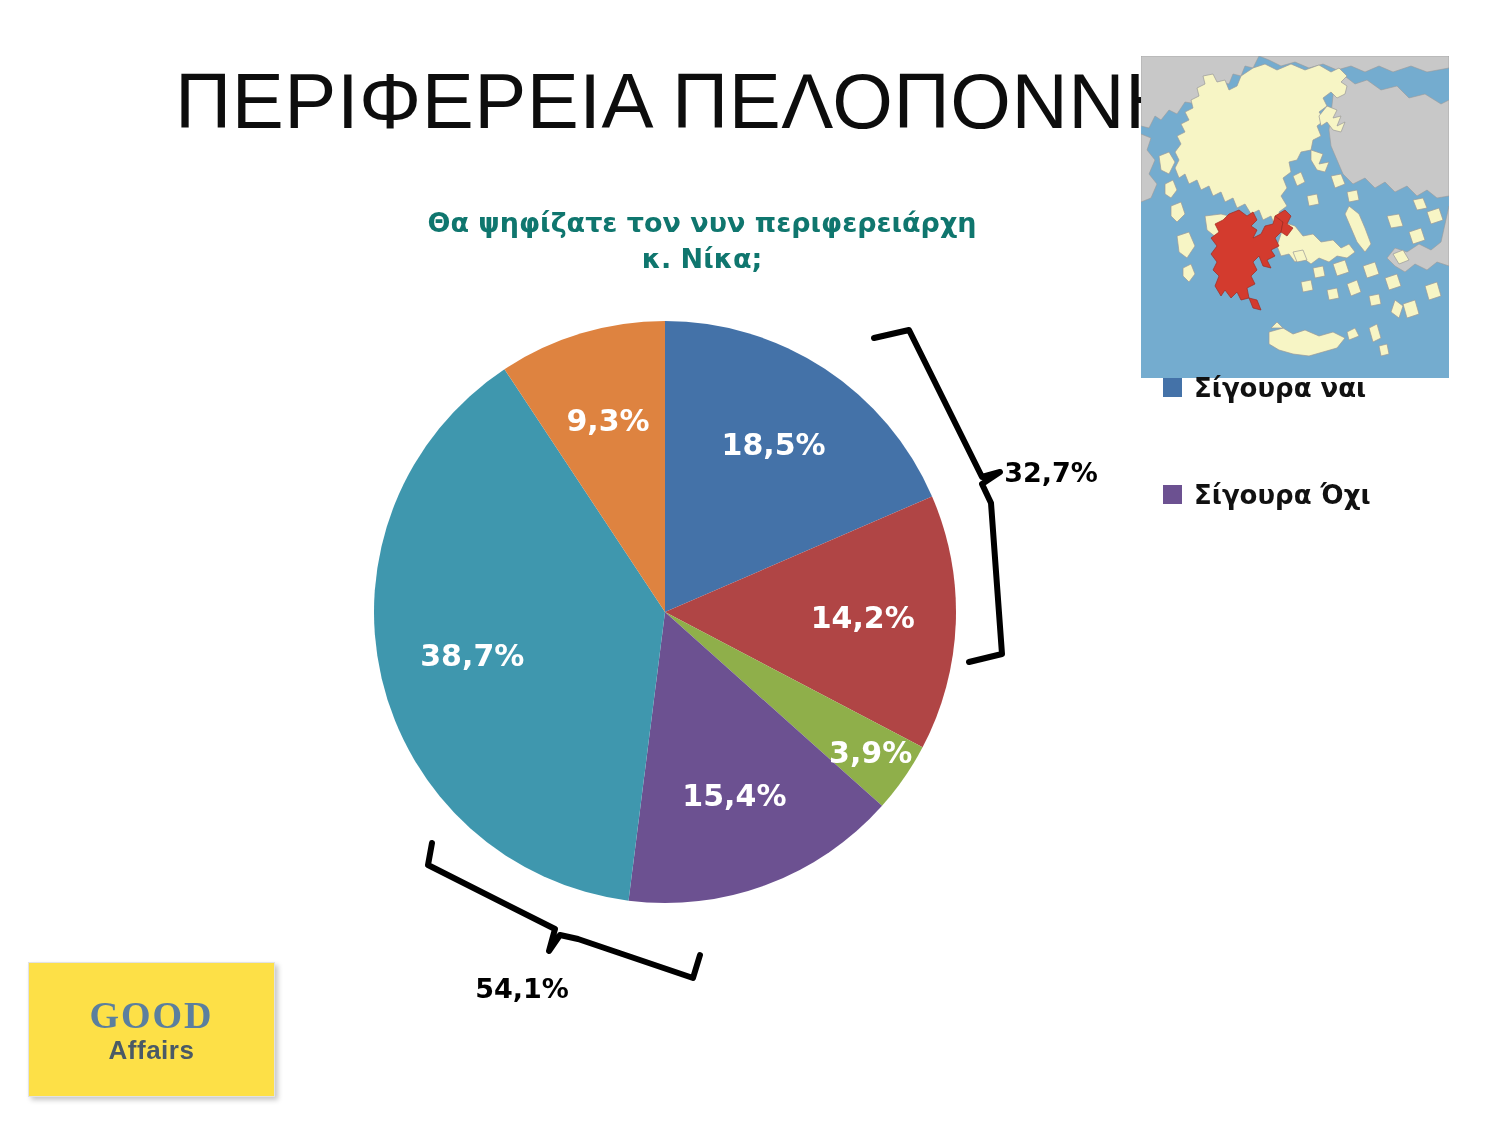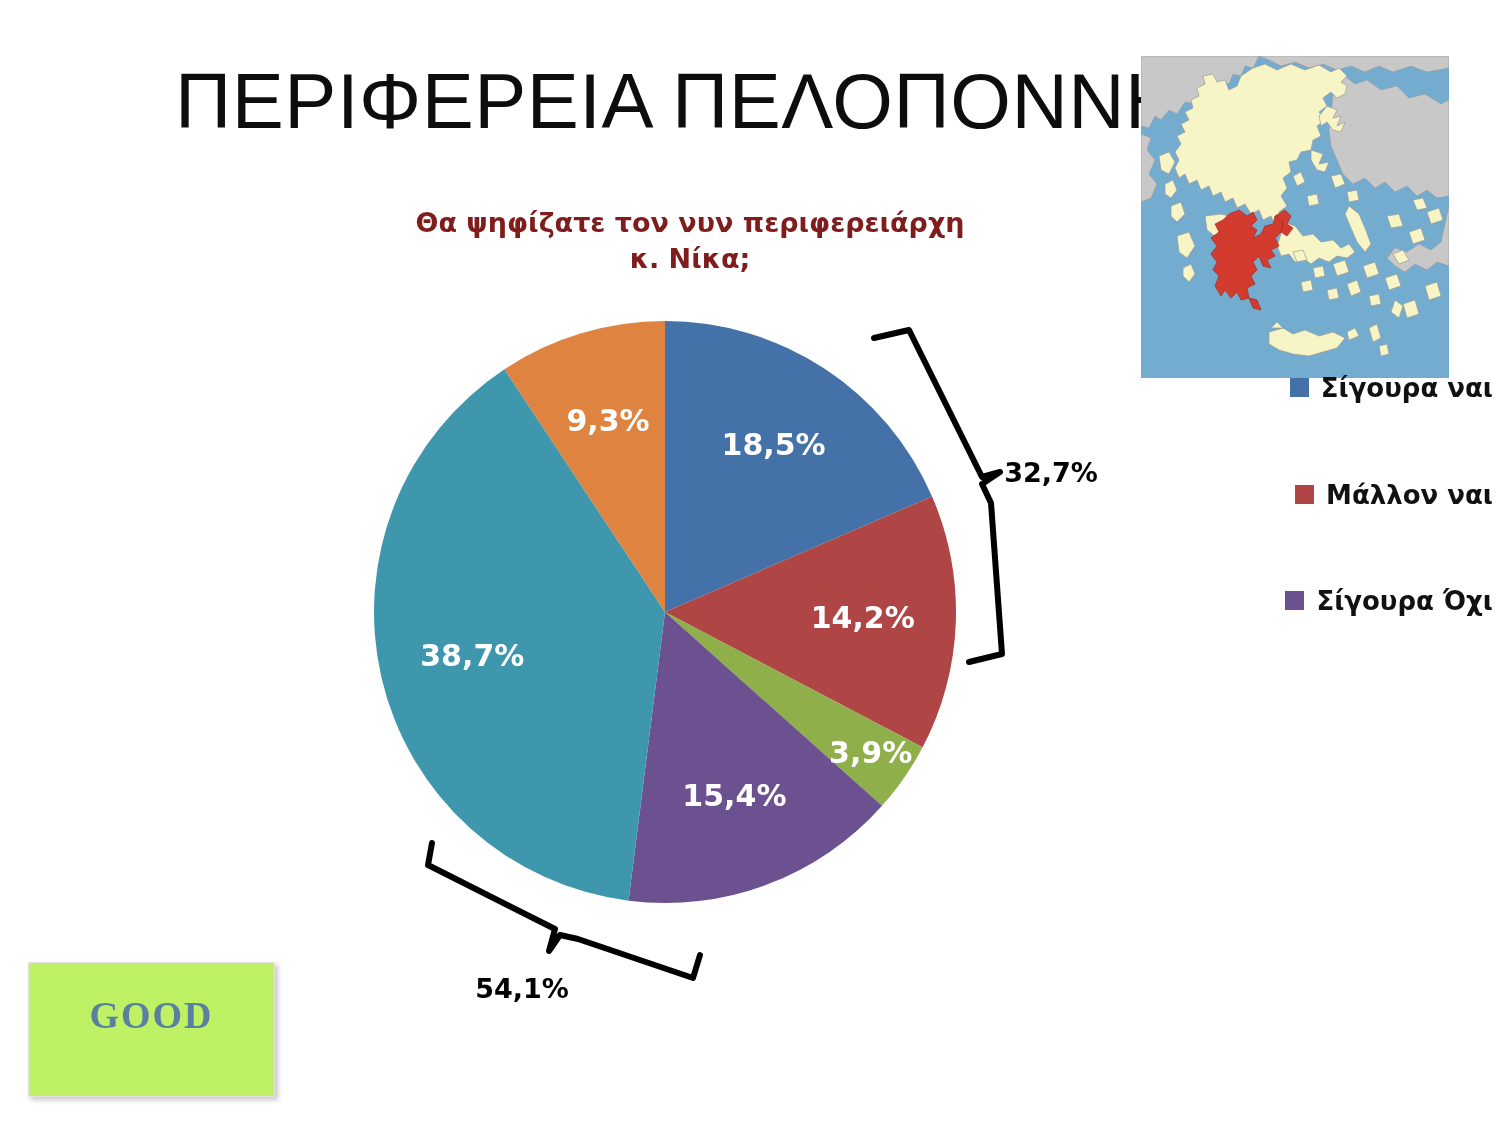--- a/index.html
+++ b/index.html
@@ -27,29 +27,29 @@
     font-weight: 300;
     letter-spacing: 0.5px;
     line-height: 1.0;
     color: #0d0d0d;
     white-space: nowrap;
   }
 
   
   #chart-subtitle {
     position: absolute;
-    left: 400px;
+    left: 412px;
     top: 205px;
     width: 580px;
     text-align: center;
     font-family: "DejaVu Sans", sans-serif;
     font-size: 27px;
     font-weight: bold;
     line-height: 1.35;
-    color: #7f1d1d;
+    color: #0f766e;
   }
 
   
   #pie-wrap {
     position: absolute;
     left: 0px;
     top: 0px;
     width: 1469px;
     height: 1125px;
     pointer-events: none;
@@ -96,21 +96,20 @@
   #legend {
     position: absolute;
     left: 1163px;
     top: 372px;
     width: 330px;
   }
   .legend-item {
     display: flex;
     align-items: flex-start;
     margin-bottom: 74px;
-    justify-content: flex-end;
   }
   .legend-swatch {
     width: 19px;
     height: 19px;
     flex: 0 0 19px;
     margin-top: 6px;
     margin-right: 12px;
   }
   .legend-label {
     font-family: "DejaVu Sans", sans-serif;
@@ -120,21 +119,21 @@
     color: #111111;
   }
 
   
   #logo-box {
     position: absolute;
     left: 28px;
     top: 962px;
     width: 245px;
     height: 133px;
-    background: #bef264;
+    background: #fde047;
     border: 1px solid #e2e2e2;
     box-shadow: 3px 3px 5px rgba(0,0,0,0.22);
     overflow: hidden;
   }
   #logo-inner {
     position: absolute;
     left: 0; top: 0;
     width: 245px; height: 133px;
   }
   #logo-good {
@@ -315,31 +314,28 @@
     <path fill="#d33b2e" stroke="#a02a20" stroke-width="0.7" d="M108,242 L116,244 L120,254 L112,252 Z"></path>
   </svg>
 </div>
 
 <div id="legend">
   <div class="legend-item">
     <span class="legend-swatch" style="background: rgb(68, 114, 168);"></span>
     <span class="legend-label">Σίγουρα ναι</span>
   </div>
   <div class="legend-item">
-    <span class="legend-swatch" style="background: rgb(176, 69, 69);"></span>
-    <span class="legend-label">Μάλλον ναι</span>
-  </div>
-  <div class="legend-item">
     <span class="legend-swatch" style="background: rgb(108, 81, 145);"></span>
     <span class="legend-label">Σίγουρα Όχι</span>
   </div>
 </div>
 
 <div id="logo-box">
   <div id="logo-inner">
     <div id="logo-good">GOOD</div>
+    <div id="logo-affairs">Affairs</div>
     <svg id="logo-mark" width="40" height="58" viewBox="0 0 40 58" style="overflow:visible">
       <polygon points="20,2 23,9 17,9" fill="#5b7f9e"></polygon>
       <polygon points="14,14 26,14 30,52 10,52" fill="#3d7aa8"></polygon>
       <rect x="8" y="52" width="24" height="4" fill="#3d7aa8"></rect>
     </svg>
   </div>
 </div>
 
 </body></html>

